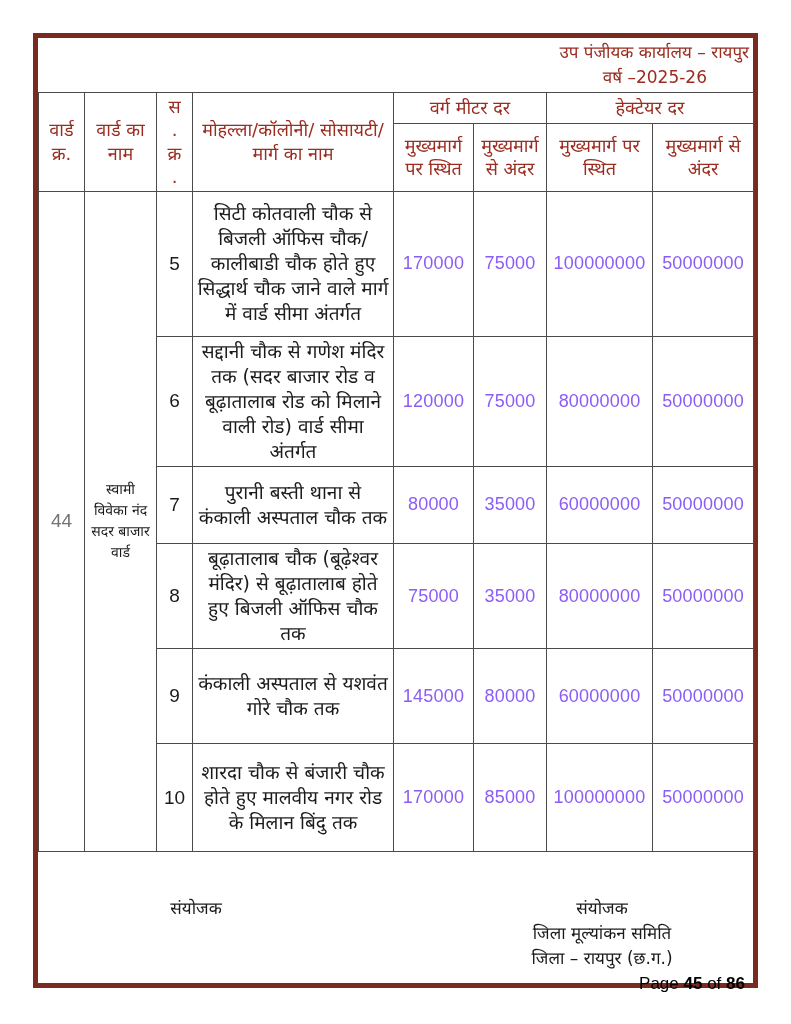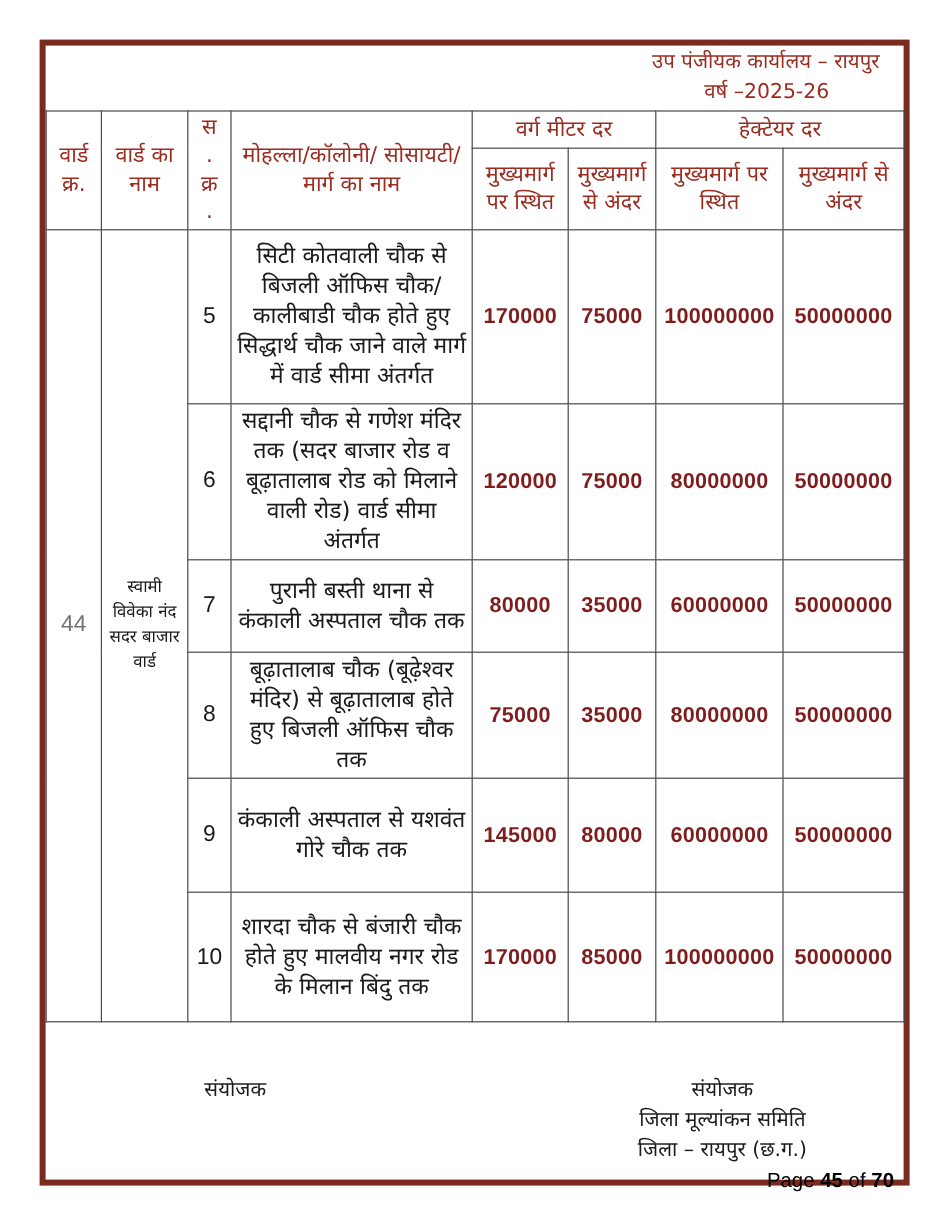--- a/index.html
+++ b/index.html
@@ -31,21 +31,21 @@
     position: absolute;
     left: 38px;
     top: 38px;
     width: 715px;
     height: 945px;
   }
   .doc-header {
     position: absolute;
     top: 2px;
     left: 0;
-    right: 20px;
+    right: 4px;
     text-align: right;
     color: #9a2c20;
     font-size: 17px;
     line-height: 1.45;
   }
   .doc-header .year-line {
     padding-right: 42px;
   }
   table.rates {
     position: absolute;
@@ -82,24 +82,23 @@
     font-family: "Liberation Sans", sans-serif;
   }
   td.loc-cell {
     font-size: 19px;
     color: #1a1a1a;
     line-height: 1.32;
     padding: 2px 8px;
   }
   td.num-cell {
     font-size: 18px;
-    color: #7f1d1d;
+    color: #8b5cf6;
     font-family: "Liberation Sans", sans-serif;
     letter-spacing: 0.2px;
-    font-weight: bold;
   }
   td.ward-no-cell {
     font-size: 19px;
     font-weight: normal;
     color: #737373;
     font-family: "Liberation Sans", sans-serif;
   }
   td.ward-name-cell {
     font-size: 14px;
     color: #1a1a1a;
@@ -242,18 +241,18 @@
     </div>
 
     <div class="footer-right">
       <div>संयोजक</div>
       <div>जिला मूल्यांकन समिति</div>
       <div>जिला – रायपुर (छ.ग.)</div>
       <div class="page-line">
         <span>Page</span>
         <b>45</b>
         <span>of</span>
-        <b>70</b>
+        <b>86</b>
       </div>
     </div>
 
   </div>
 </div>
 
 </body></html>

